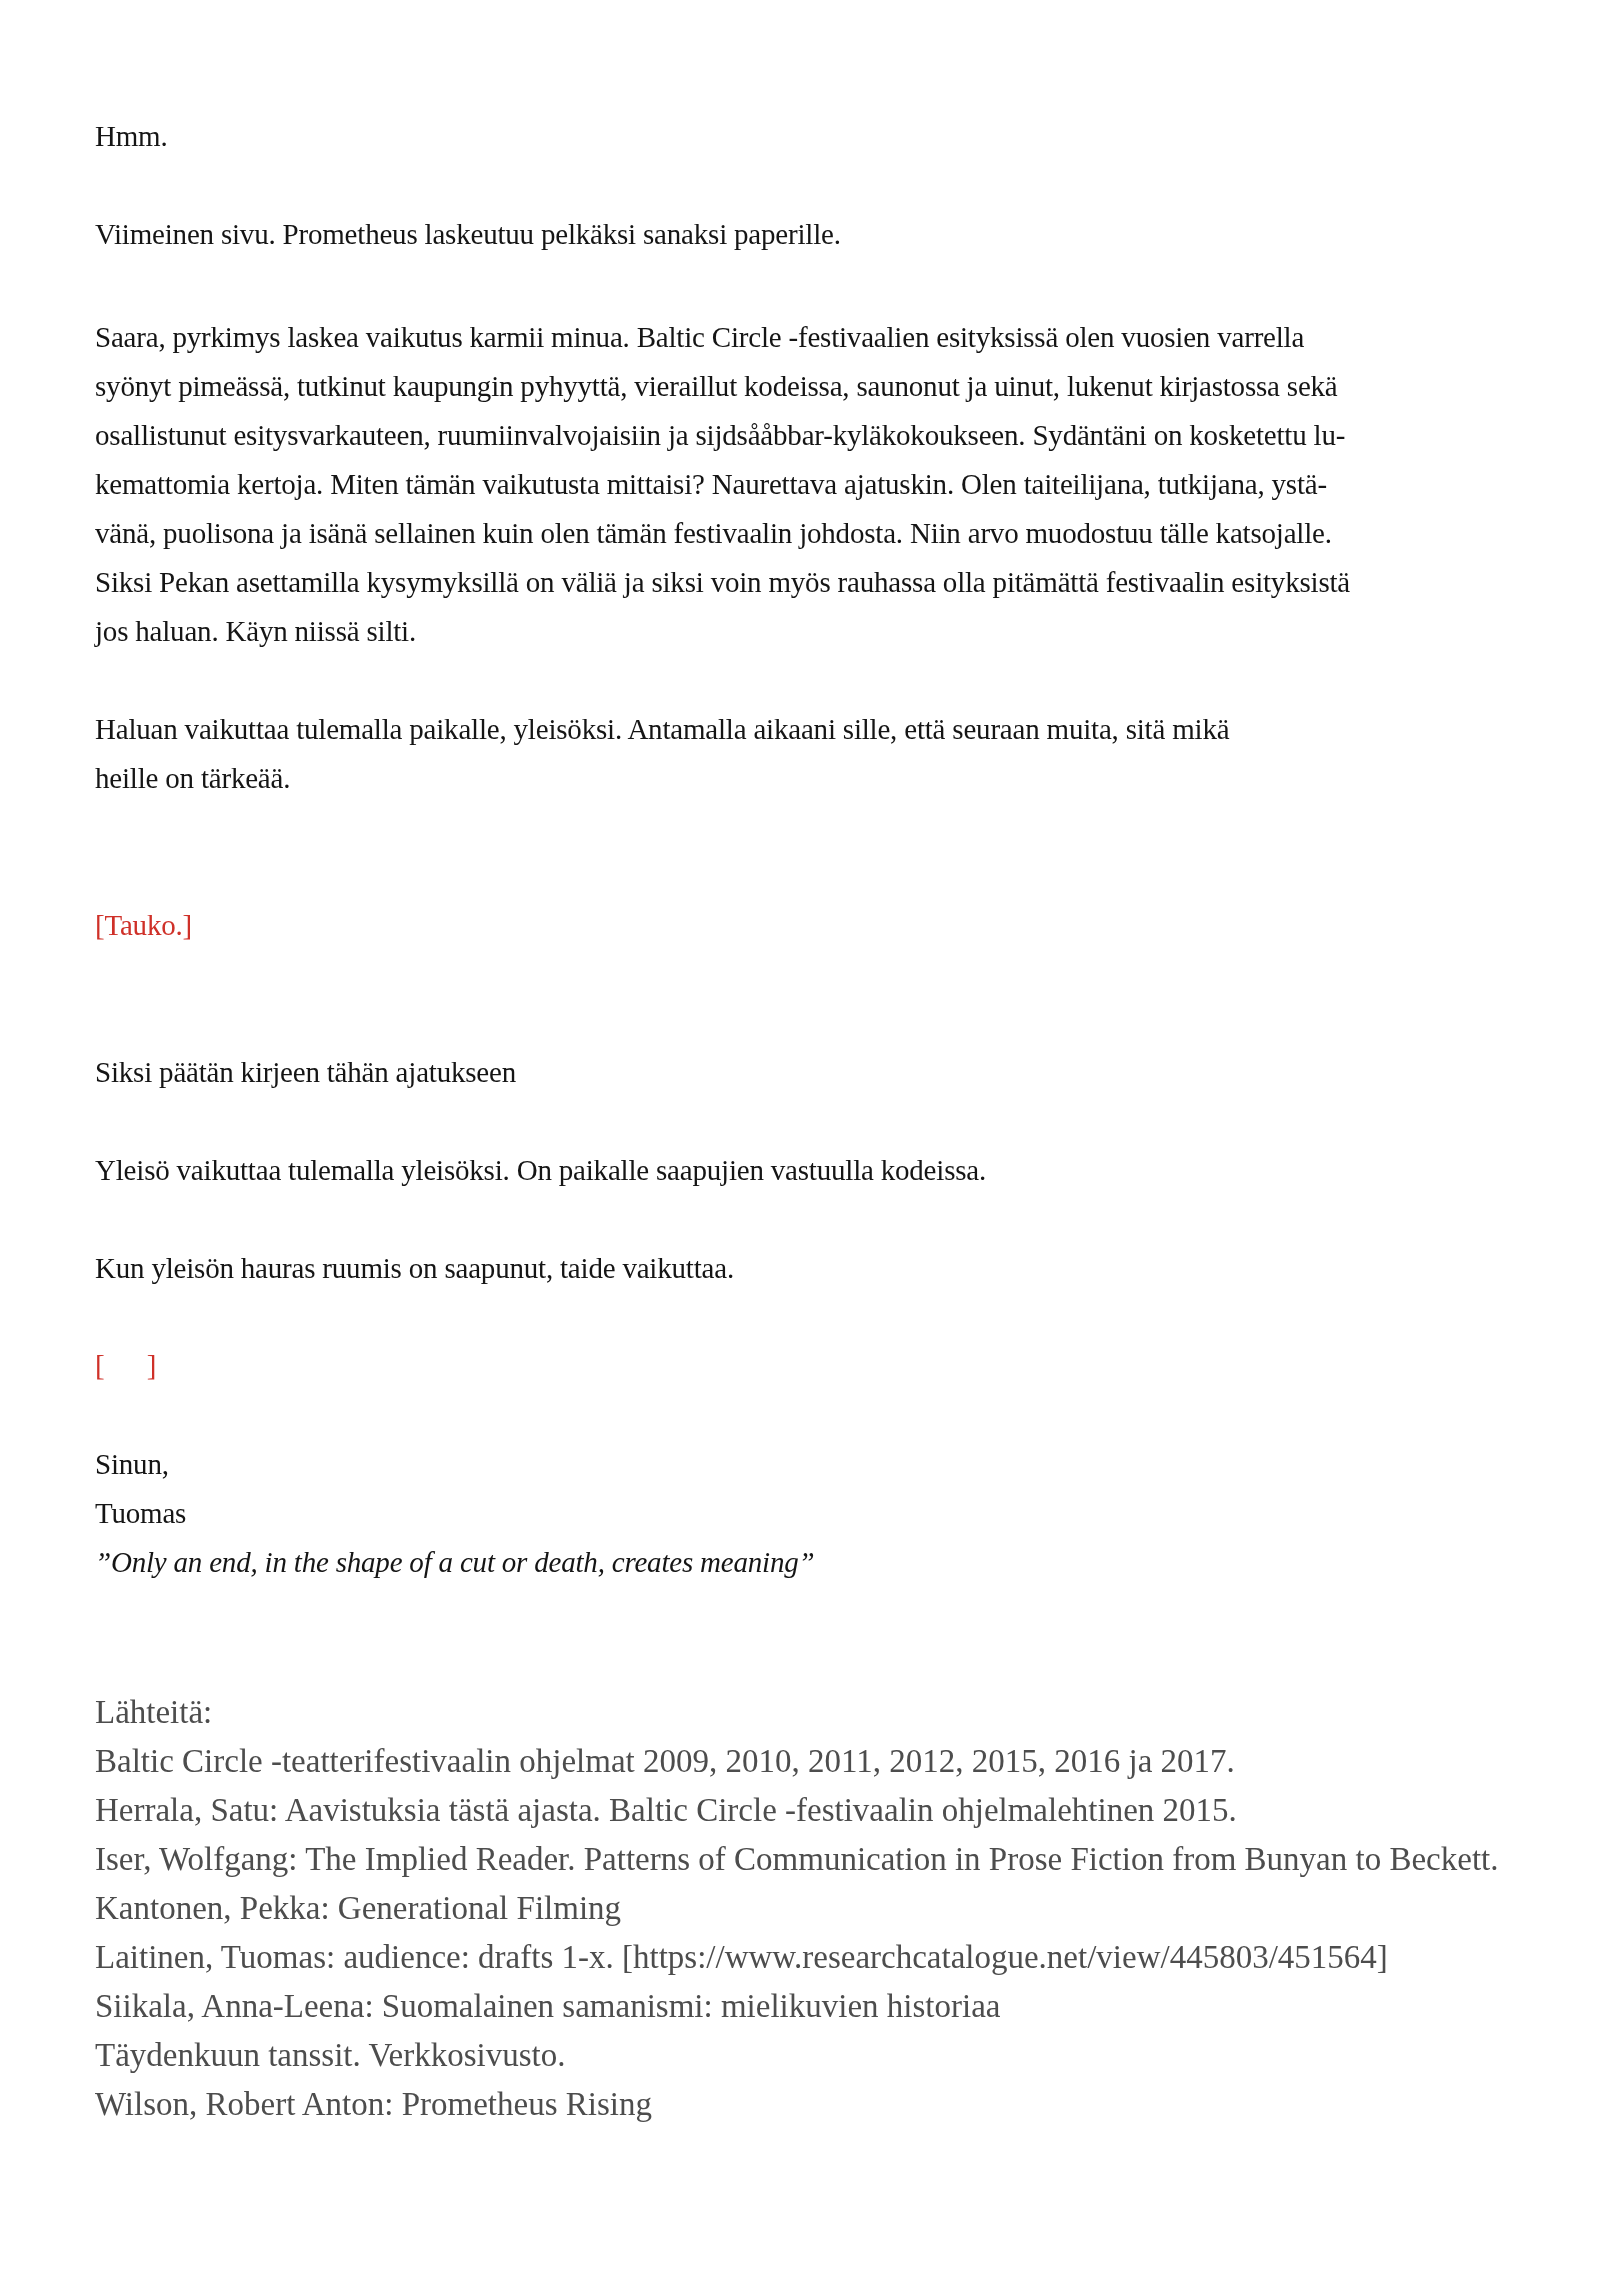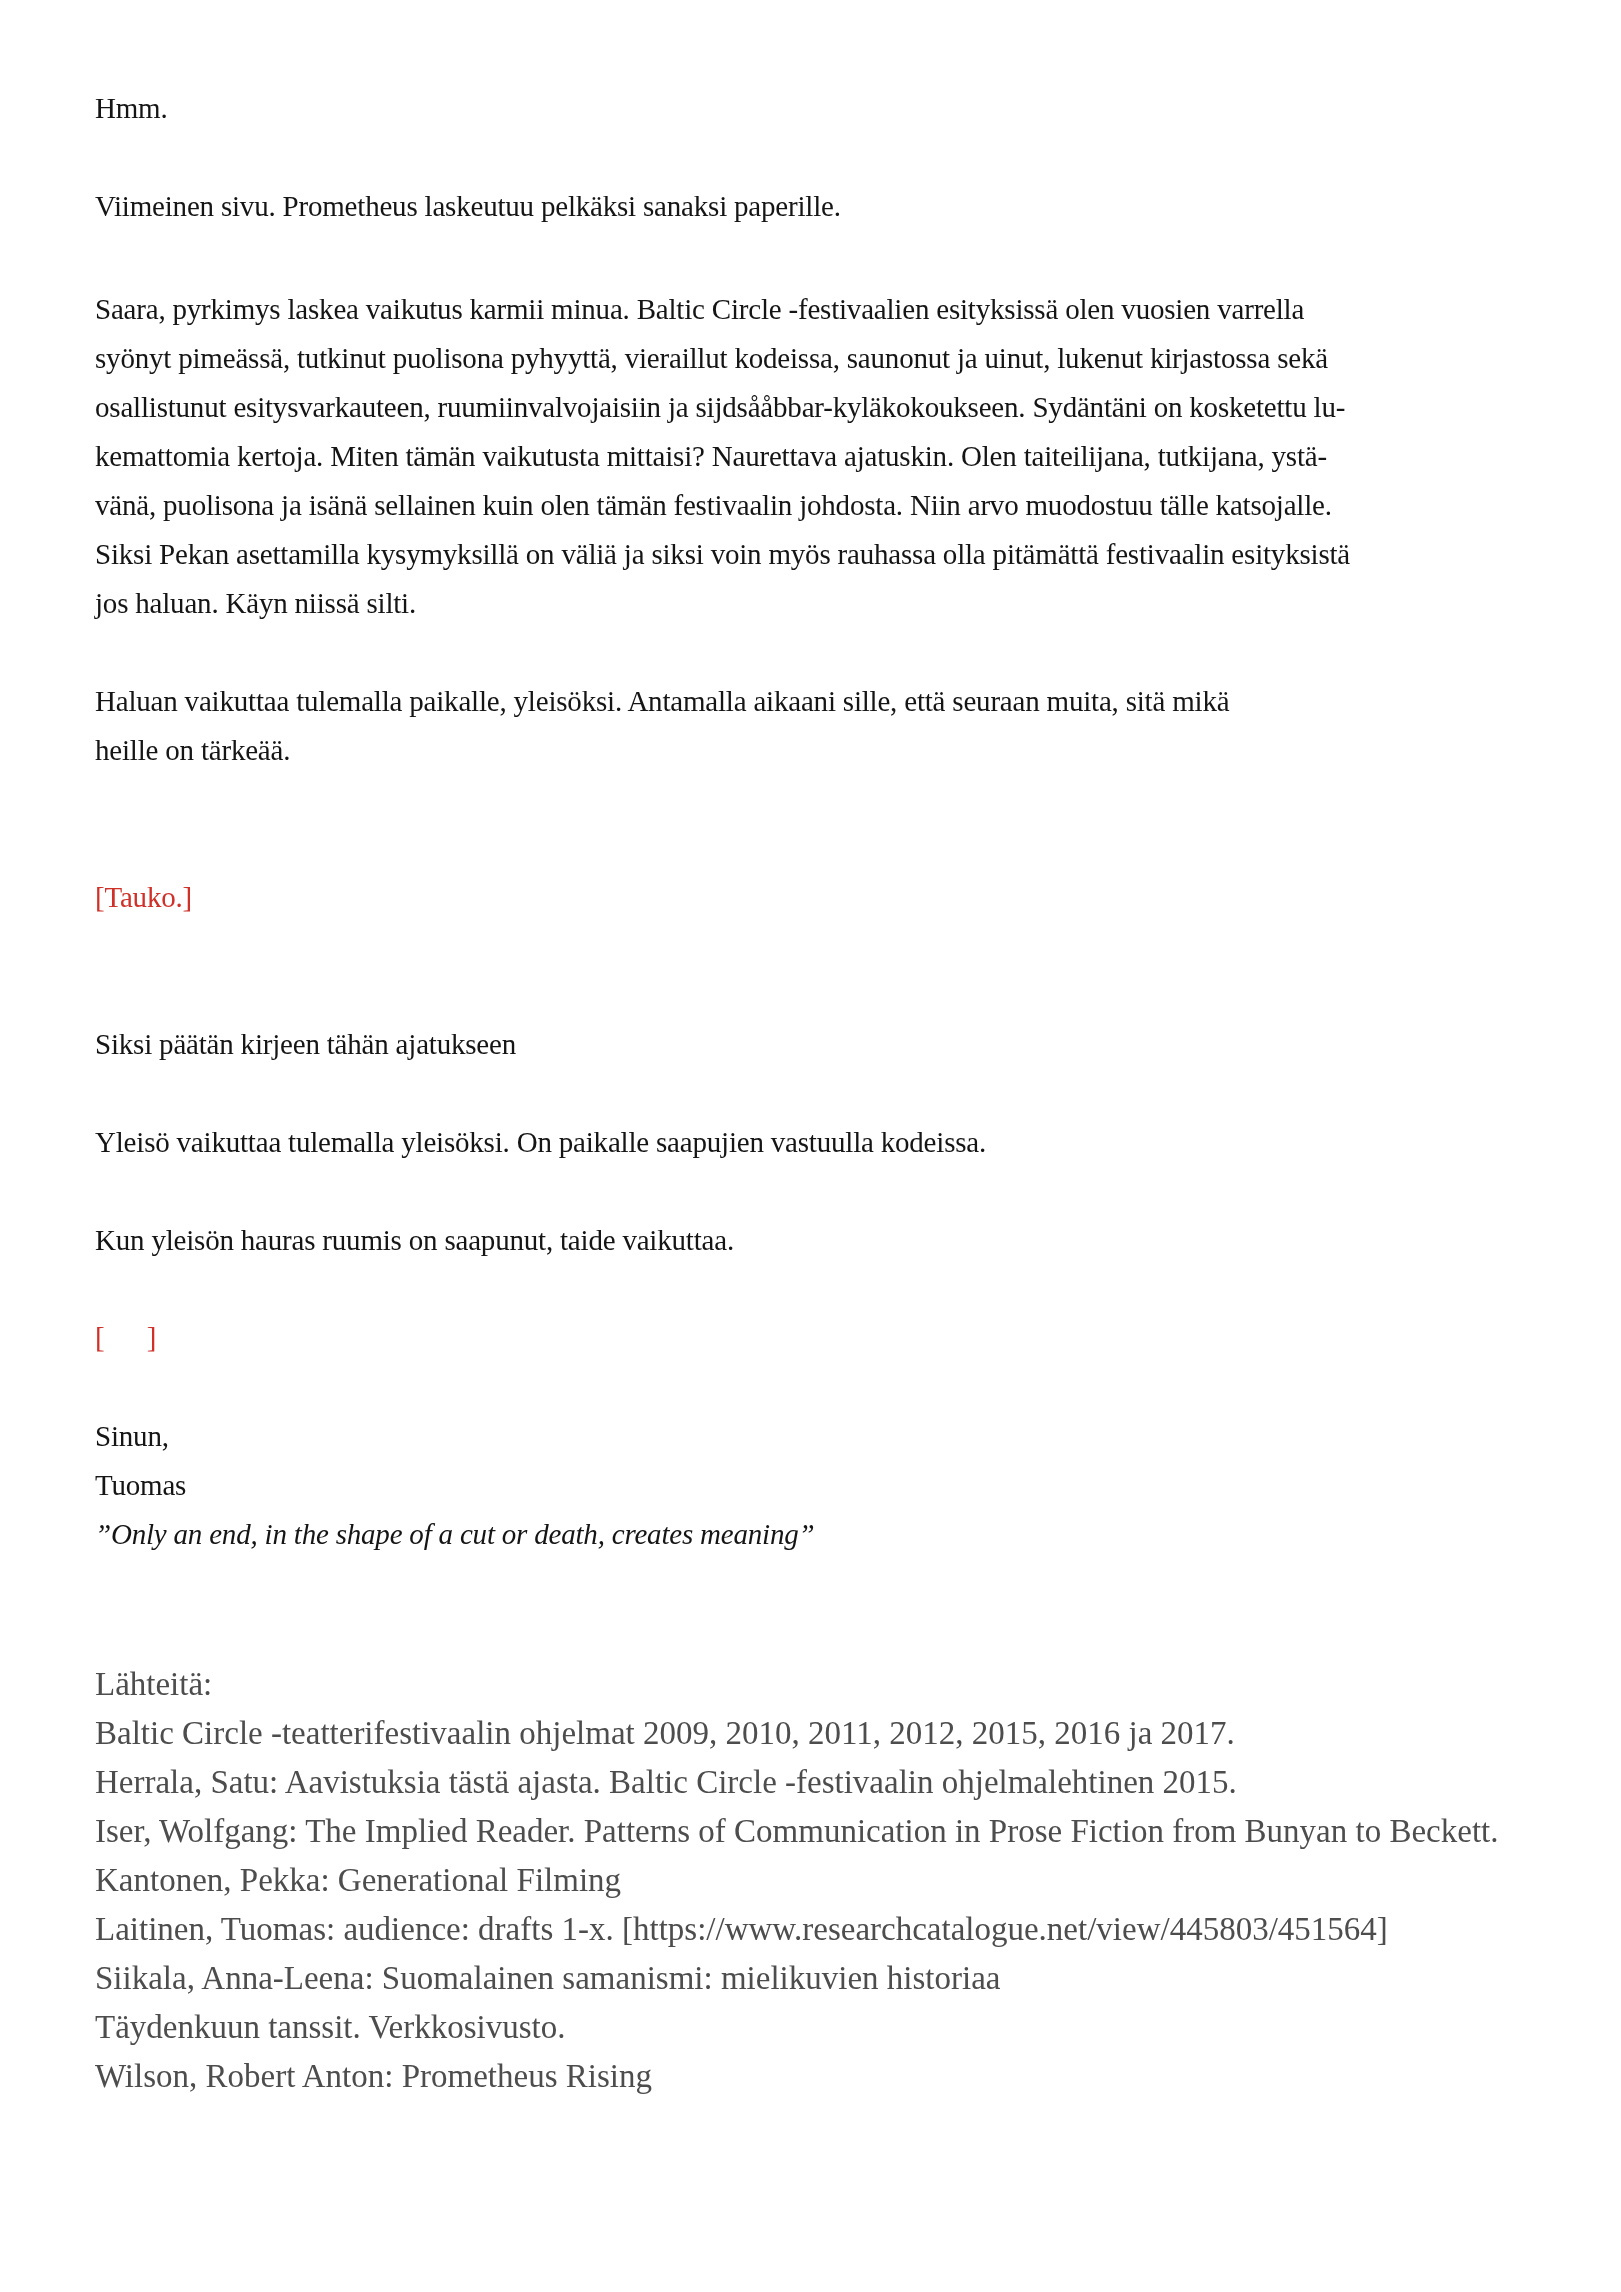--- a/index.html
+++ b/index.html
@@ -13,20 +13,21 @@
     height: 2293px;
     background: #ffffff;
     overflow: hidden;
     font-family: "Liberation Serif", "DejaVu Serif", serif;
     color: #151515;
   }
   .block {
     position: absolute;
     left: 95px;
     right: 59px;
+    margin-top: 28px;
   }
   .line {
     font-size: 29px;
     line-height: 49px;
     white-space: nowrap;
     letter-spacing: -0.2px;
   }
   .red {
     color: #cf3028;
     font-family: Liberation Serif, serif;
@@ -52,21 +53,21 @@
   <div class="block" style="top:84px">
     <div class="line">Hmm.</div>
   </div>
 
   <div class="block" style="top:182px">
     <div class="line">Viimeinen sivu. Prometheus laskeutuu pelkäksi sanaksi paperille.</div>
   </div>
 
   <div class="block" style="top:285px">
     <div class="line">Saara, pyrkimys laskea vaikutus karmii minua. Baltic Circle -festivaalien esityksissä olen vuosien varrella</div>
-    <div class="line">syönyt pimeässä, tutkinut puolisona pyhyyttä, vieraillut kodeissa, saunonut ja uinut, lukenut kirjastossa sekä</div>
+    <div class="line">syönyt pimeässä, tutkinut kaupungin pyhyyttä, vieraillut kodeissa, saunonut ja uinut, lukenut kirjastossa sekä</div>
     <div class="line">osallistunut esitysvarkauteen, ruumiinvalvojaisiin ja sijdsååbbar-kyläkokoukseen. Sydäntäni on kosketettu lu-</div>
     <div class="line">kemattomia kertoja. Miten tämän vaikutusta mittaisi? Naurettava ajatuskin. Olen taiteilijana, tutkijana, ystä-</div>
     <div class="line">vänä, puolisona ja isänä sellainen kuin olen tämän festivaalin johdosta. Niin arvo muodostuu tälle katsojalle.</div>
     <div class="line">Siksi Pekan asettamilla kysymyksillä on väliä ja siksi voin myös rauhassa olla pitämättä festivaalin esityksistä</div>
     <div class="line">jos haluan. Käyn niissä silti.</div>
   </div>
 
   <div class="block" style="top:677px">
     <div class="line">Haluan vaikuttaa tulemalla paikalle, yleisöksi. Antamalla aikaani sille, että seuraan muita, sitä mikä</div>
     <div class="line">heille on tärkeää.</div>

